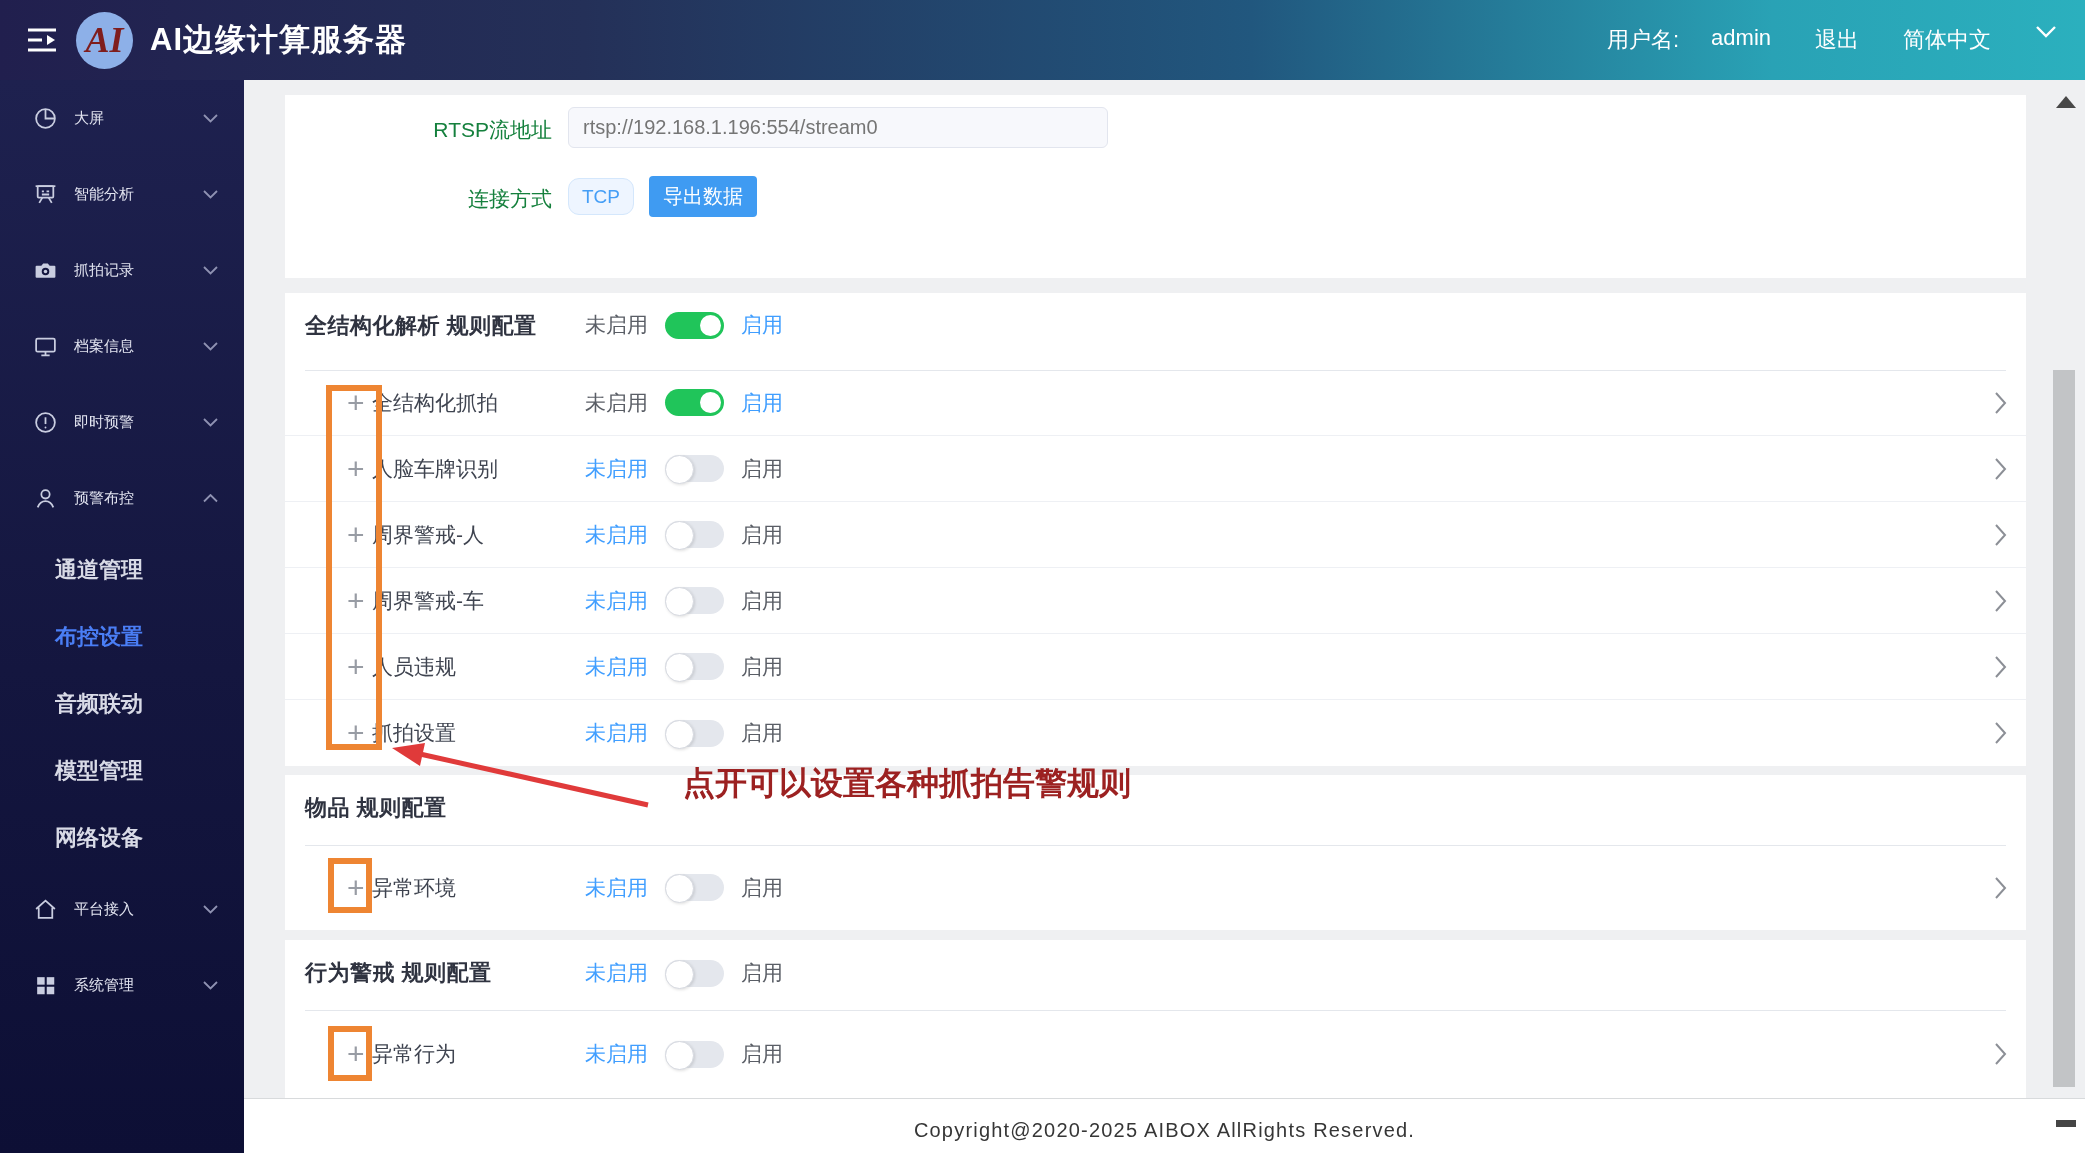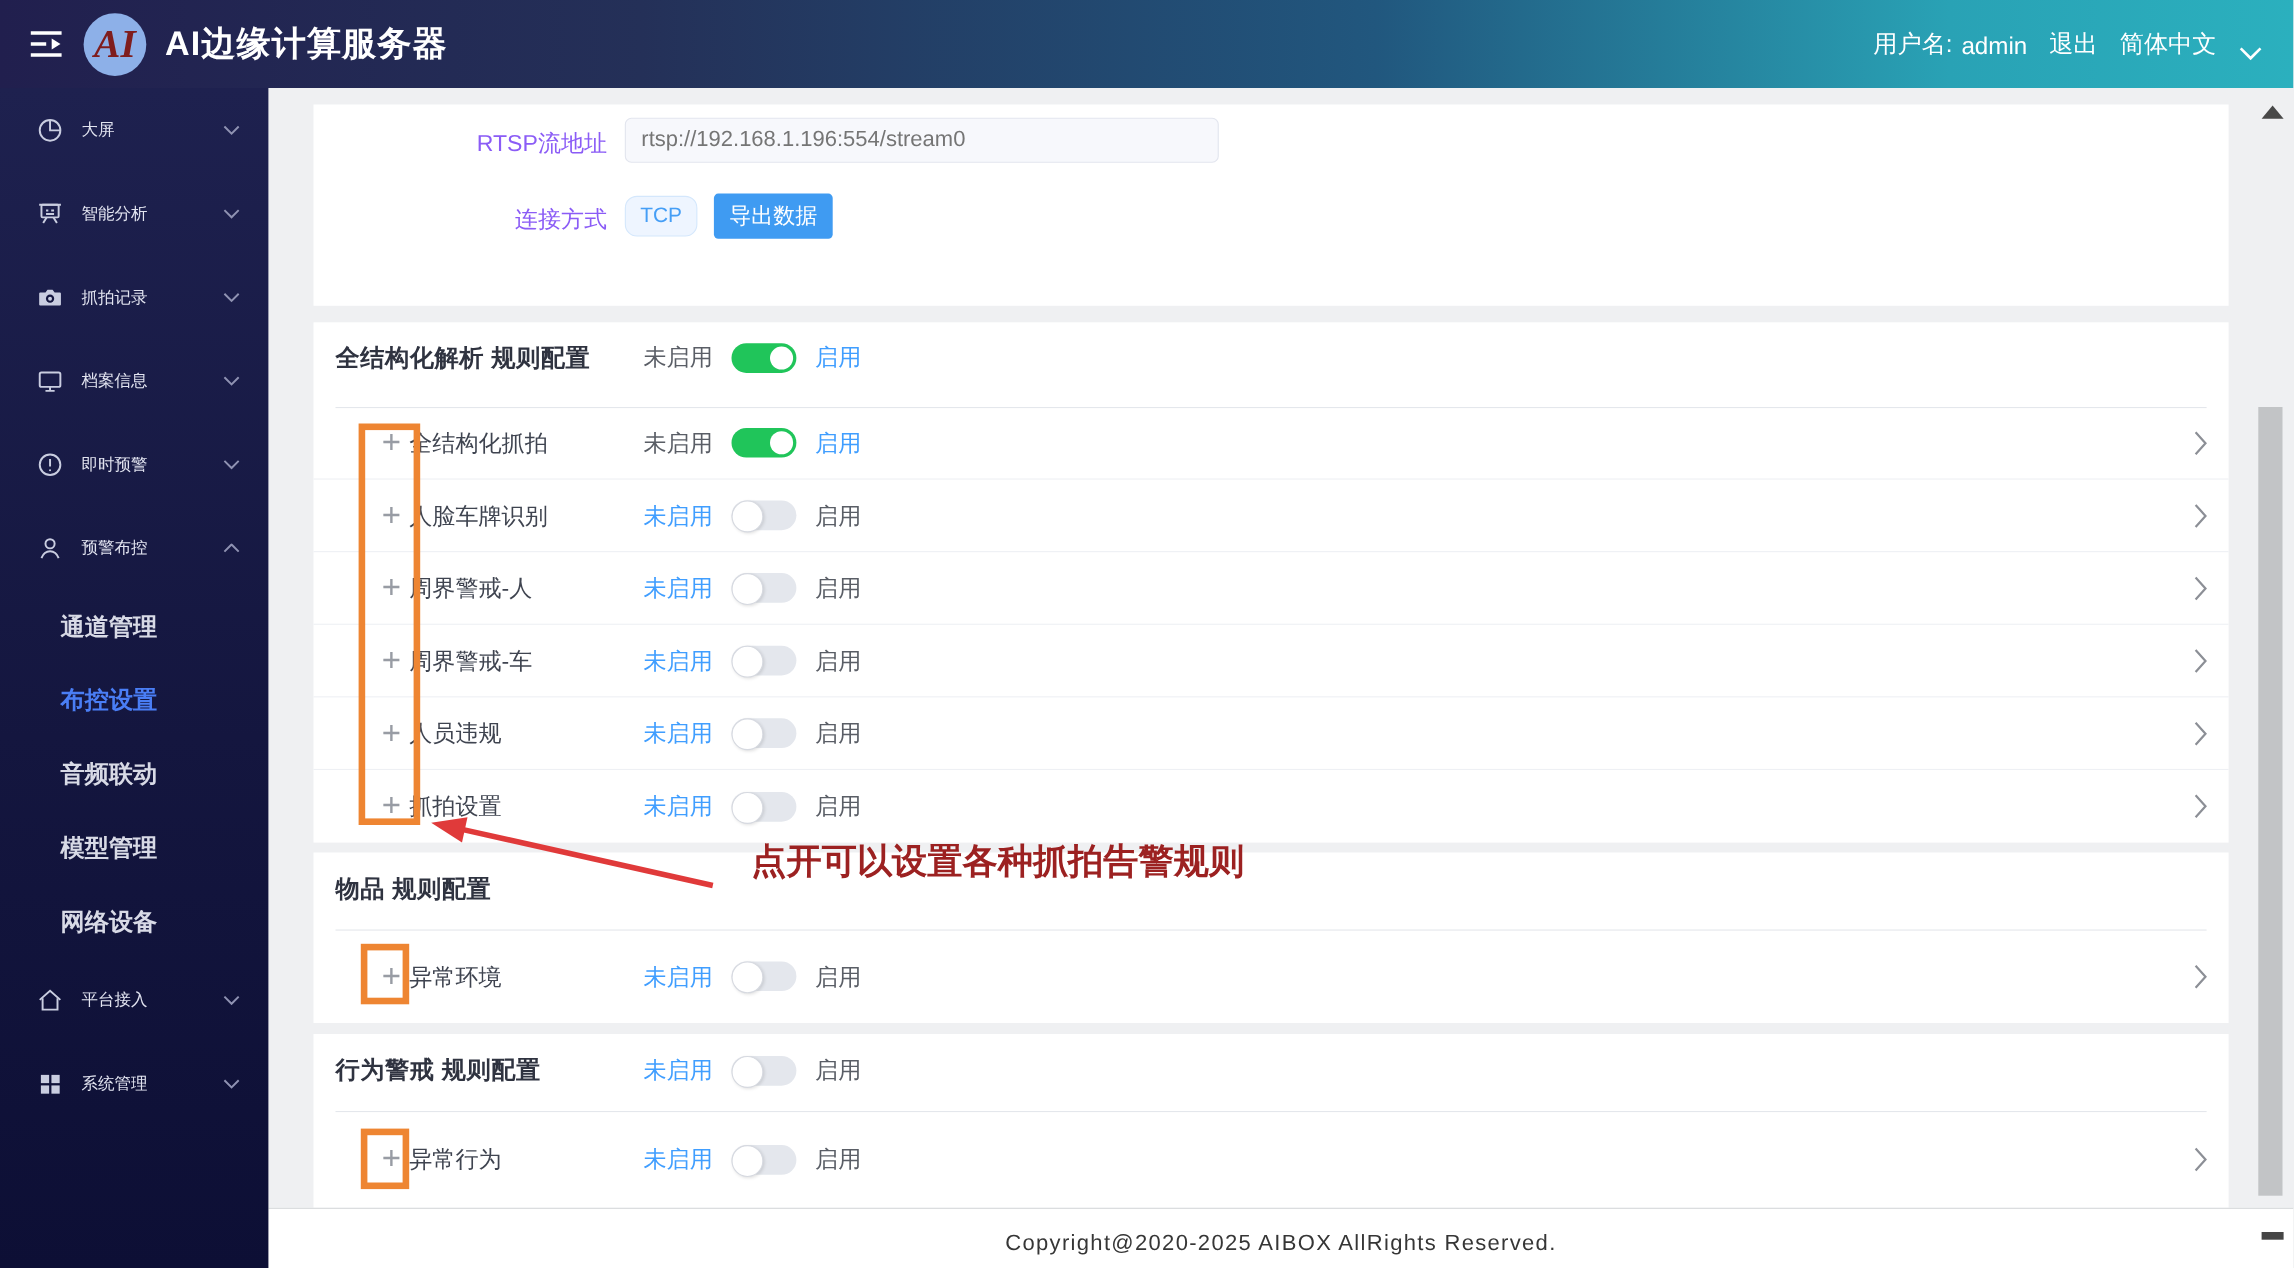--- a/index.html
+++ b/index.html
@@ -17,21 +17,21 @@
     display:flex; align-items:center; color:#fff; z-index:30;
   }
   .hamburger { margin-left:26px; cursor:pointer; display:flex; }
   .logo {
     width:57px; height:57px; border-radius:50%; background:#8db0e8; color:#7f1d1d;
     display:flex; align-items:center; justify-content:center;
     font-family:"Liberation Serif","DejaVu Serif",serif; font-size:36px; font-weight:bold;
     margin-left:18px; flex:0 0 auto;font-style:italic;
   }
   .app-title { font-size:31px; font-weight:bold; margin-left:17px; letter-spacing:1px; }
-  .header-right { margin-left:auto; margin-right:28px; display:flex; align-items:flex-end; font-size:22px; }
+  .header-right { margin-left:auto; margin-right:28px; display:flex; align-items:flex-start; font-size:22px;gap:24px; }
   .header-right .hr-item { margin-left:20px; display:flex; align-items:center; }
   .header-right .uname { margin-left:8px; }
   
   .sidebar {
     position:absolute; left:0; top:80px; width:244px; height:1073px;
     background: linear-gradient(180deg,#1e214f 0%,#14163f 55%,#0d0f35 100%);
     z-index:20;
   }
   .menu-item { height:76px; display:flex; align-items:center; padding-left:32px; cursor:pointer; position:relative; }
   .mi-icon { width:26px; display:flex; justify-content:center; }
@@ -39,21 +39,21 @@
   .mi-chev { position:absolute; right:26px; display:flex; }
   .submenu-item { height:67px; display:flex; align-items:center; padding-left:55px; cursor:pointer; }
   .submenu-item .sm-label { font-size:22px; color:#d8dae6;font-weight:bold; }
   .submenu-item.active .sm-label { color:#4a7ef5; }
   
   .card { position:absolute; left:285px; width:1741px; background:#fff; z-index:1; }
   #card-top { top:95px; height:183px; }
   #card1 { top:293px; height:473px; }
   #card2 { top:775px; height:155px; }
   #card3 { top:940px; height:158px; }
-  .form-label { position:absolute; width:200px; text-align:right; font-size:21px; color:#8b5cf6; }
+  .form-label { position:absolute; width:200px; text-align:right; font-size:21px; color:#15803d; }
   .rtsp-input {
     position:absolute; left:283px; top:12px; width:540px; height:41px;
     background:#f7f8fc; border:1px solid #e2e5ee; border-radius:6px;
     font-size:20px; color:#bfc4cd; padding:0 14px; outline:none;
     font-family:"Liberation Sans", sans-serif;
   }
   .tcp-tag {
     position:absolute; left:283px; top:83px; height:37px; padding:0 13px;
     background:#eef5ff; border:1px solid #d4e7fc; border-radius:11px;
     font-size:19px; color:#459ef6; display:flex; align-items:center; cursor:pointer;

